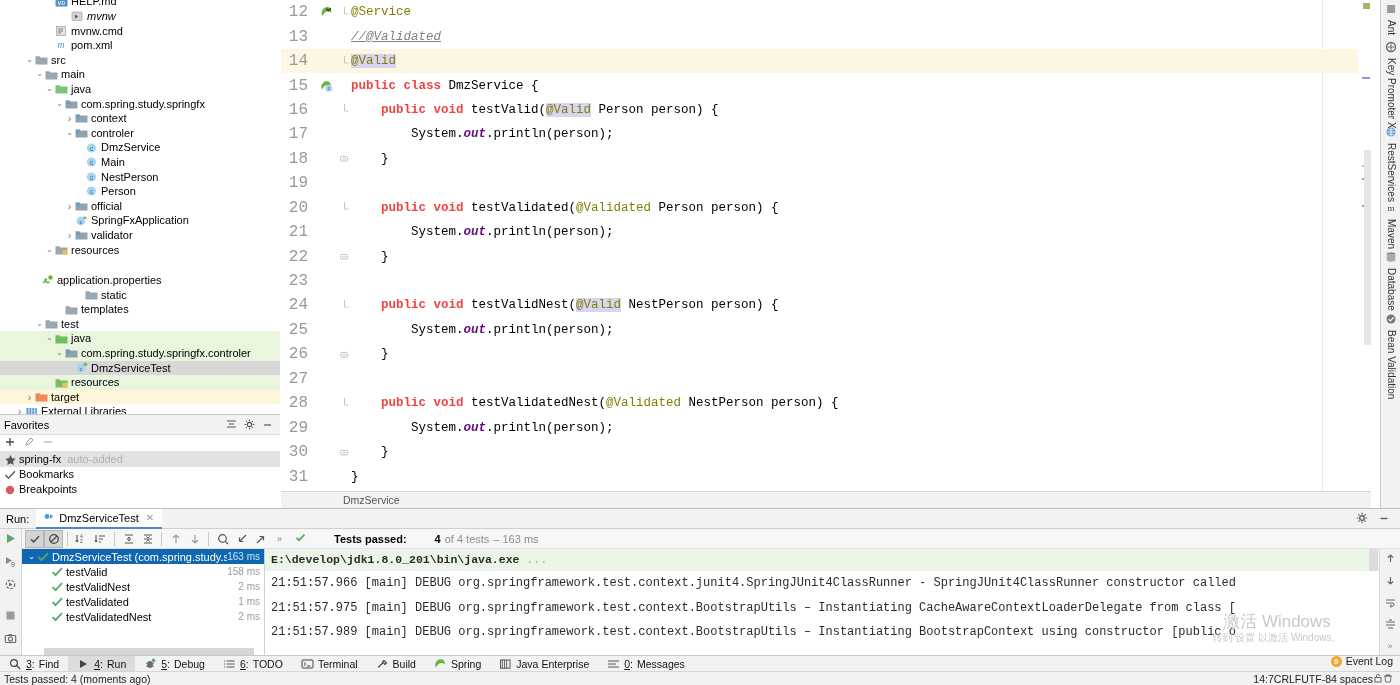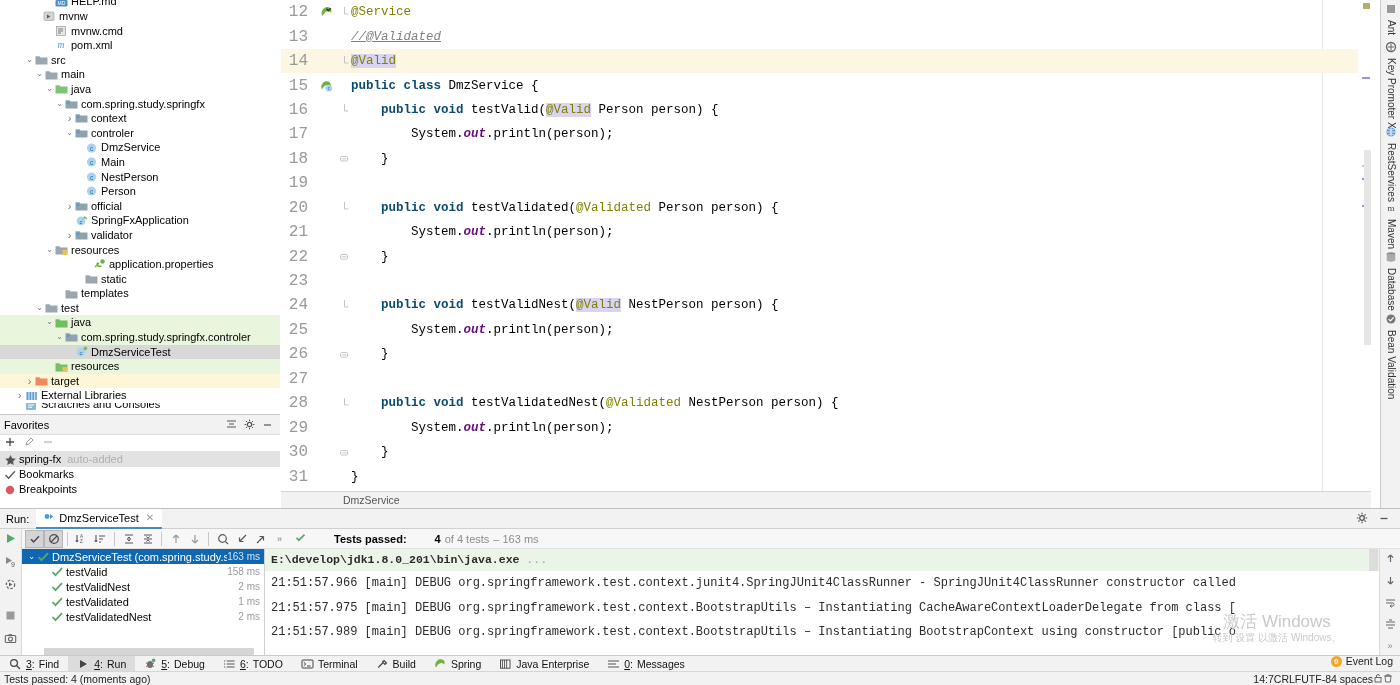--- a/index.html
+++ b/index.html
@@ -60,21 +60,21 @@
     font-family:"Liberation Mono", monospace; font-size:12.5px;
   }
   .ed-line.hl { background:#fdf6e3; }
   .ln {
     width:34px; text-align:right; padding-right:7px; color:#999;
     font-family:"Liberation Mono", monospace; font-size:16px; flex:0 0 34px;
   }
   .gutter-ico { width:22px; flex:0 0 22px; display:flex; align-items:center; justify-content:center; }
   .fold { width:14px; flex:0 0 14px; display:flex; align-items:center; justify-content:center; }
   .code { white-space:pre; flex:1; color:#000; letter-spacing:0px; }
-  .kw   { color:#0c4a6e; font-weight:bold; }
+  .kw   { color:#ef4444; font-weight:bold; }
   .anno { color:#808000; }
   .cmt  { color:#808080; font-style:italic; text-decoration:underline; }
   .fld  { color:#660e7a; font-weight:bold; font-style:italic; }
   .hlmark { background:#d8d4f2; }
   .ed-guide { position:absolute; top:0; bottom:0; width:1px; background:#e8e8e8; }
   .breadcrumb-bar {
     position:absolute; left:0; bottom:0; width:100%; height:17px;
     background:#f2f2f2; border-top:1px solid #d6d6d6;
     display:flex; align-items:center; padding-left:62px;
     font-size:10.5px; color:#555;
@@ -187,21 +187,21 @@
         <div class="tree-row" style="padding-left: 44px; height: 9px; overflow: hidden; align-items: flex-end;">
           <span class="arrow"></span>
           <span class="ico">
             <svg width="13" height="12" viewBox="0 0 13 12">
               <rect x="0.5" y="3" width="12" height="6.4" rx="1" fill="#4f8cc9"></rect>
               <text x="6.5" y="8" font-size="5" text-anchor="middle" fill="#fff" font-family="sans-serif">MD</text>
             </svg>
           </span>
           <span class="tlabel">HELP.md</span>
         </div>
-        <div class="tree-row" style="padding-left: 32px;">
+        <div class="tree-row" style="padding-left: 60px; font-style: italic;">
           <span class="arrow"></span>
           <span class="ico">
             <svg width="13" height="12" viewBox="0 0 13 12">
               <rect x="1" y="2" width="10" height="8.5" rx="1" fill="#d4d4d4" stroke="#a8a8a8" stroke-width="0.7"></rect>
               <path d="M4 4.6l3.2 1.9L4 8.4z" fill="#555"></path>
             </svg>
           </span>
           <span class="tlabel">mvnw</span>
         </div>
         <div class="tree-row" style="padding-left: 44px;">
@@ -354,21 +354,21 @@
         <div class="tree-row" style="padding-left: 44px;">
           <span class="arrow">⌄</span>
           <span class="ico">
             <svg width="13" height="12" viewBox="0 0 13 12">
               <path d="M0.5 2.2h4l1 1.2h7v7h-12z" fill="#9aa7b0"></path>
               <rect x="7.5" y="6" width="4.5" height="5" fill="#e8c35a"></rect>
             </svg>
           </span>
           <span class="tlabel">resources</span>
         </div>
-        <div class="tree-row" style="padding-left: 82px;">
+        <div class="tree-row" style="padding-left: 30px; margin-top: 16px;">
           <span class="arrow"></span>
           <span class="ico">
             <svg width="13" height="12" viewBox="0 0 13 12">
               <path d="M2 9l4-4M5 4.5a2.4 2.4 0 103.4 3.4" fill="none" stroke="#6db33f" stroke-width="1.5"></path>
               <circle cx="9.5" cy="3.5" r="2.2" fill="#6db33f"></circle>
             </svg>
           </span>
           <span class="tlabel">application.properties</span>
         </div>
         <div class="tree-row" style="padding-left: 74px;">

